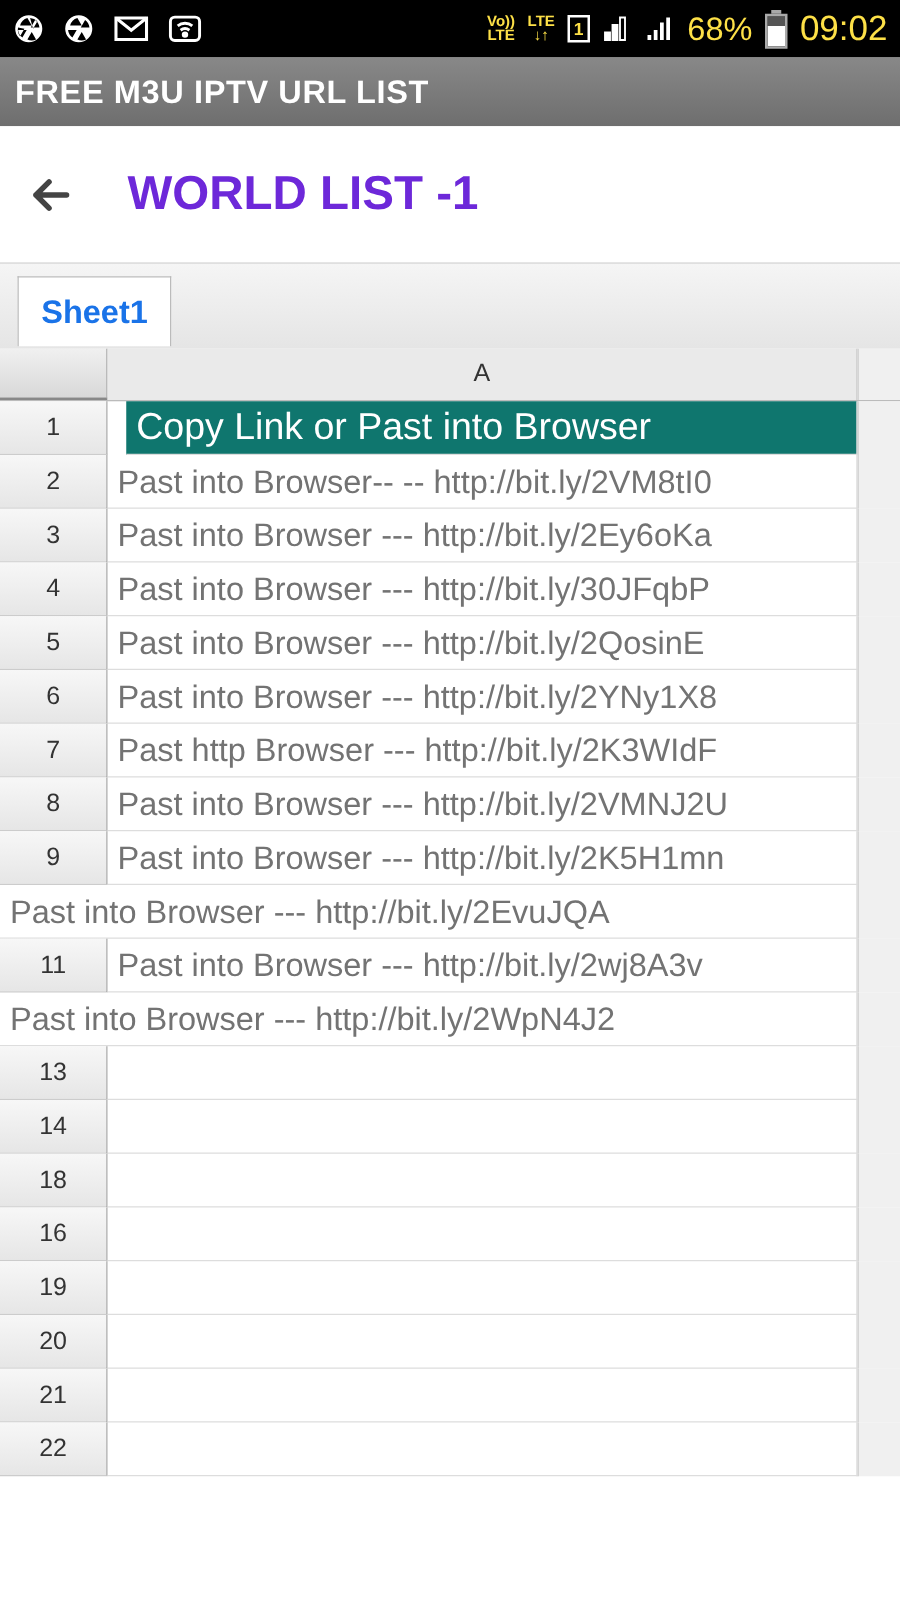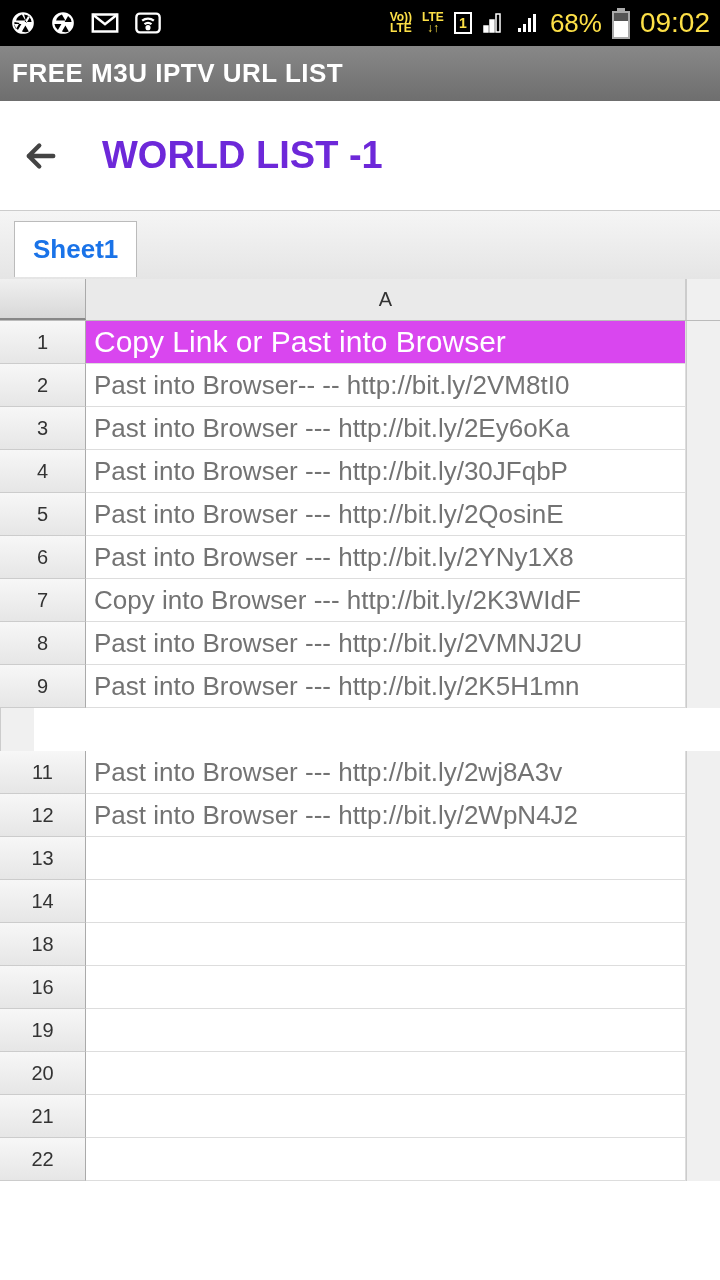--- a/index.html
+++ b/index.html
@@ -30,21 +30,21 @@
   
   .sheet { display: flex; flex-direction: column; }
   .col-header-row { display: flex; height: 42px; background: #eee; border-bottom: 1px solid #bbb; }
   .corner-cell { width: 86px; background: linear-gradient(to bottom, #f0f0f0, #d8d8d8); border-right: 1px solid #aaa; border-bottom: 2px solid #888; }
   .col-header { flex: 1; display: flex; align-items: center; justify-content: center; font-size: 20px; color: #333; background: #eaeaea; border-right: 1px solid #ccc; }
 
   .sheet-body { }
   .row { display: flex; height: 43px; }
   .row-header { width: 86px; background: linear-gradient(to bottom, #f7f7f7, #e6e6e6); border-right: 1px solid #aaa; border-bottom: 1px solid #ccc; display: flex; align-items: center; justify-content: center; font-size: 20px; color: #333; }
   .cell { flex: 1; border-right: 1px solid #ddd; border-bottom: 1px solid #ddd; padding: 0 8px; display: flex; align-items: center; font-size: 26px; color: #737373; white-space: nowrap; overflow: hidden; }
-  .cell.header-cell { background: #d946ef; color: #fff; font-size: 30px; font-weight: 500; }
+  .cell.header-cell { background: #0f766e; color: #fff; font-size: 30px; font-weight: 500; margin-left: 15px; }
   .vscroll { width: 34px; background: #f0f0f0; border-left: 1px solid #ccc; }
 
   svg { display: block; }
 </style>
 </head>
 <body>
 
 <div class="status-bar">
   <div class="status-left">
     <span class="status-icon">
@@ -146,43 +146,43 @@
         <div class="cell">Past into Browser --- http://bit.ly/2QosinE</div>
         <div class="vscroll"></div>
       </div>
       <div class="row">
         <div class="row-header">6</div>
         <div class="cell">Past into Browser --- http://bit.ly/2YNy1X8</div>
         <div class="vscroll"></div>
       </div>
       <div class="row">
         <div class="row-header">7</div>
-        <div class="cell">Copy into Browser --- http://bit.ly/2K3WIdF</div>
+        <div class="cell">Past http Browser --- http://bit.ly/2K3WIdF</div>
         <div class="vscroll"></div>
       </div>
       <div class="row">
         <div class="row-header">8</div>
         <div class="cell">Past into Browser --- http://bit.ly/2VMNJ2U</div>
         <div class="vscroll"></div>
       </div>
       <div class="row">
         <div class="row-header">9</div>
         <div class="cell">Past into Browser --- http://bit.ly/2K5H1mn</div>
         <div class="vscroll"></div>
       </div>
       <div class="row">
+        <div class="cell">Past into Browser --- http://bit.ly/2EvuJQA</div>
         <div class="vscroll"></div>
       </div>
       <div class="row">
         <div class="row-header">11</div>
         <div class="cell">Past into Browser --- http://bit.ly/2wj8A3v</div>
         <div class="vscroll"></div>
       </div>
       <div class="row">
-        <div class="row-header">12</div>
         <div class="cell">Past into Browser --- http://bit.ly/2WpN4J2</div>
         <div class="vscroll"></div>
       </div>
       <div class="row">
         <div class="row-header">13</div>
         <div class="cell"></div>
         <div class="vscroll"></div>
       </div>
       <div class="row">
         <div class="row-header">14</div>

